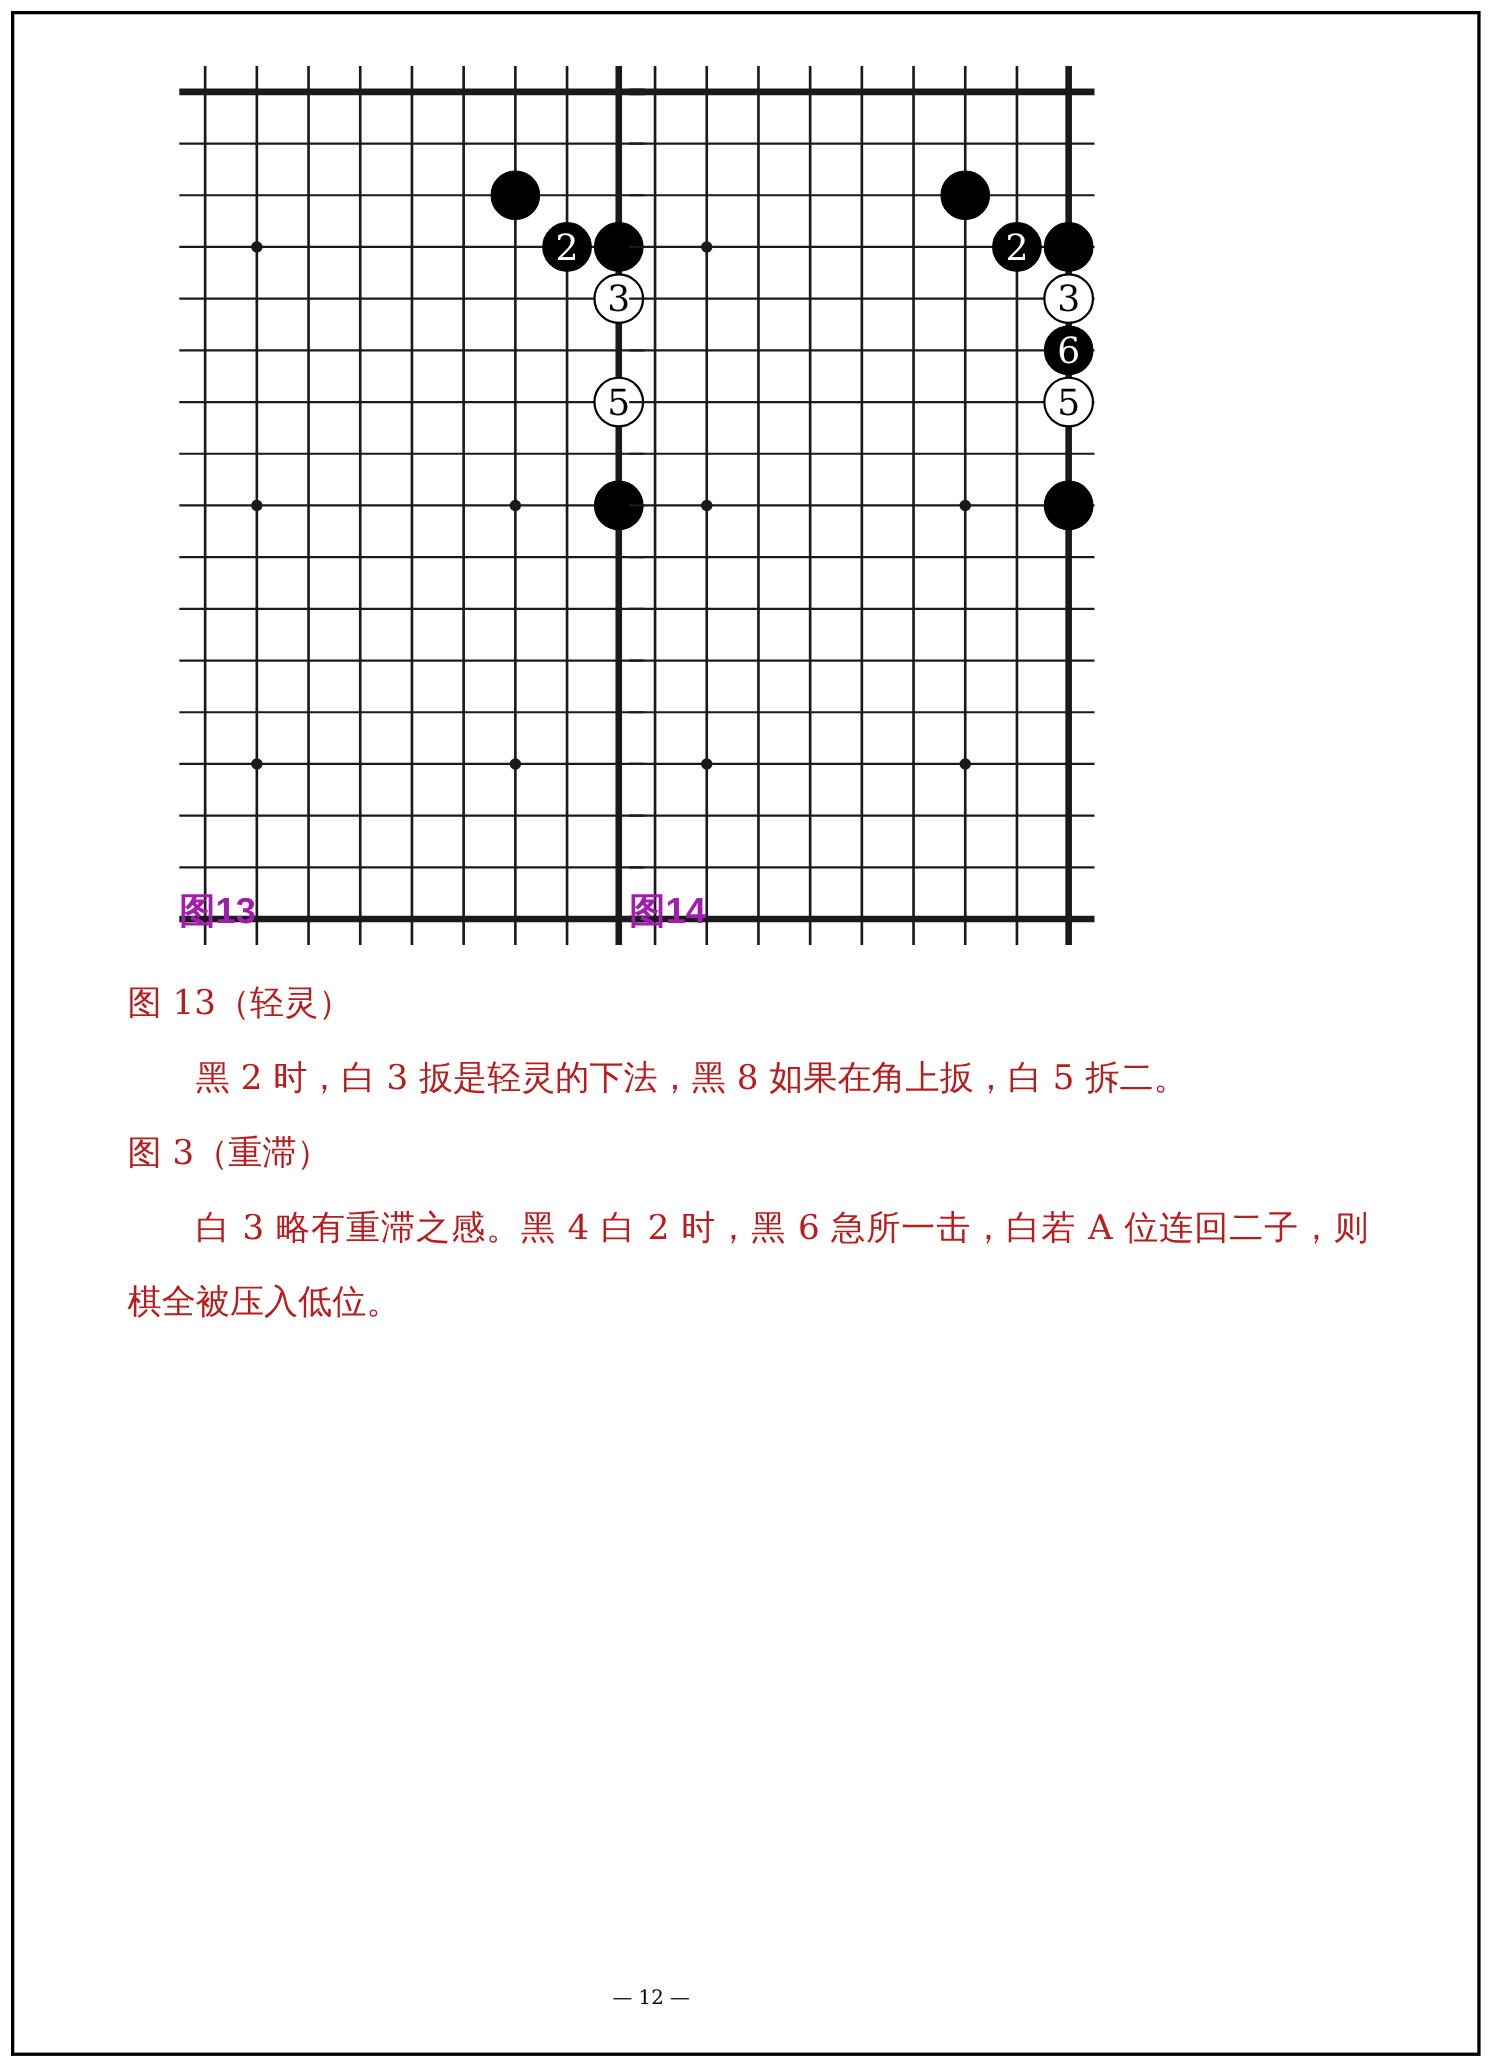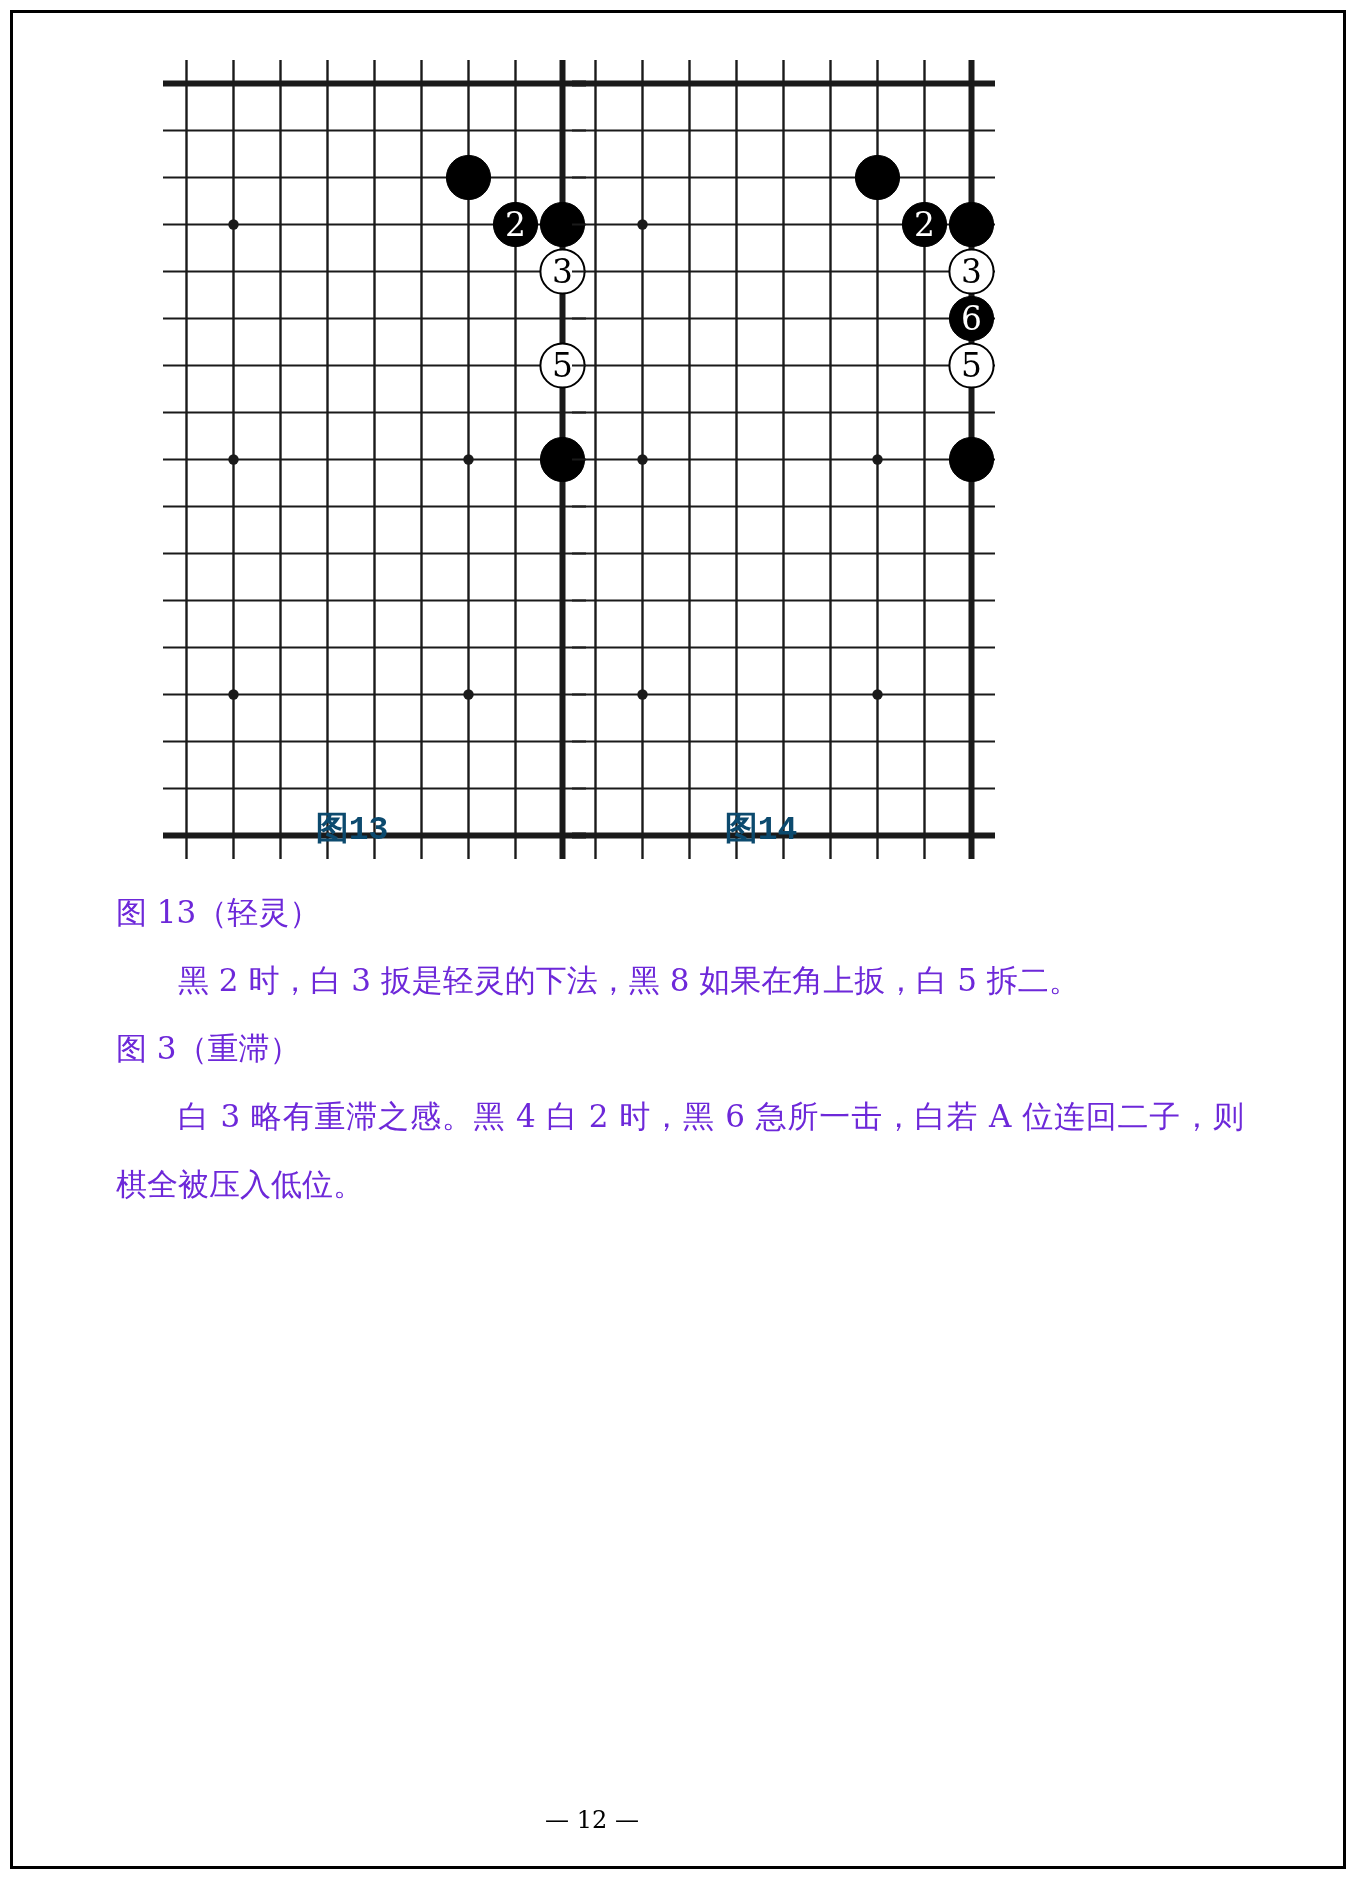--- a/index.html
+++ b/index.html
@@ -24,52 +24,52 @@
 
   
   .board{
     position:absolute;
     box-sizing:content-box;
   }
   .board svg{display:block;}
 
   .caption{
     position:absolute;
-    text-align:center;
-    font-family:Liberation Mono, monospace;
+    text-align:left;
+    font-family:Liberation Sans, sans-serif;
     font-weight:bold;
     font-size:33px;
     letter-spacing:0px;
-    color:#0c4a6e;
+    color:#a21caf;
   }
 
   
   .textblock{
     position:absolute;
     left:116px;
     top:878px;
     width:1128px;
     font-family:"DejaVu Serif", serif;
     font-size:31px;
     line-height:68px;
-    color:#6d28d9;
+    color:#b91c1c;
   }
   .para{
     margin:0 0 0 0;
     text-align:justify;
     text-justify:inter-character;
   }
   .para.indent{ text-indent:62px; }
 
   .pagenum{
     position:absolute;
     left:0;top:1806px;width:1184px;
     text-align:center;
     font-family:"DejaVu Serif", serif;
-    font-size:24px;
+    font-size:18px;
     color:#000;
   }
 </style>
 </head>
 <body>
 
 <div class="content">
 
   <div class="page-frame"></div>
 

